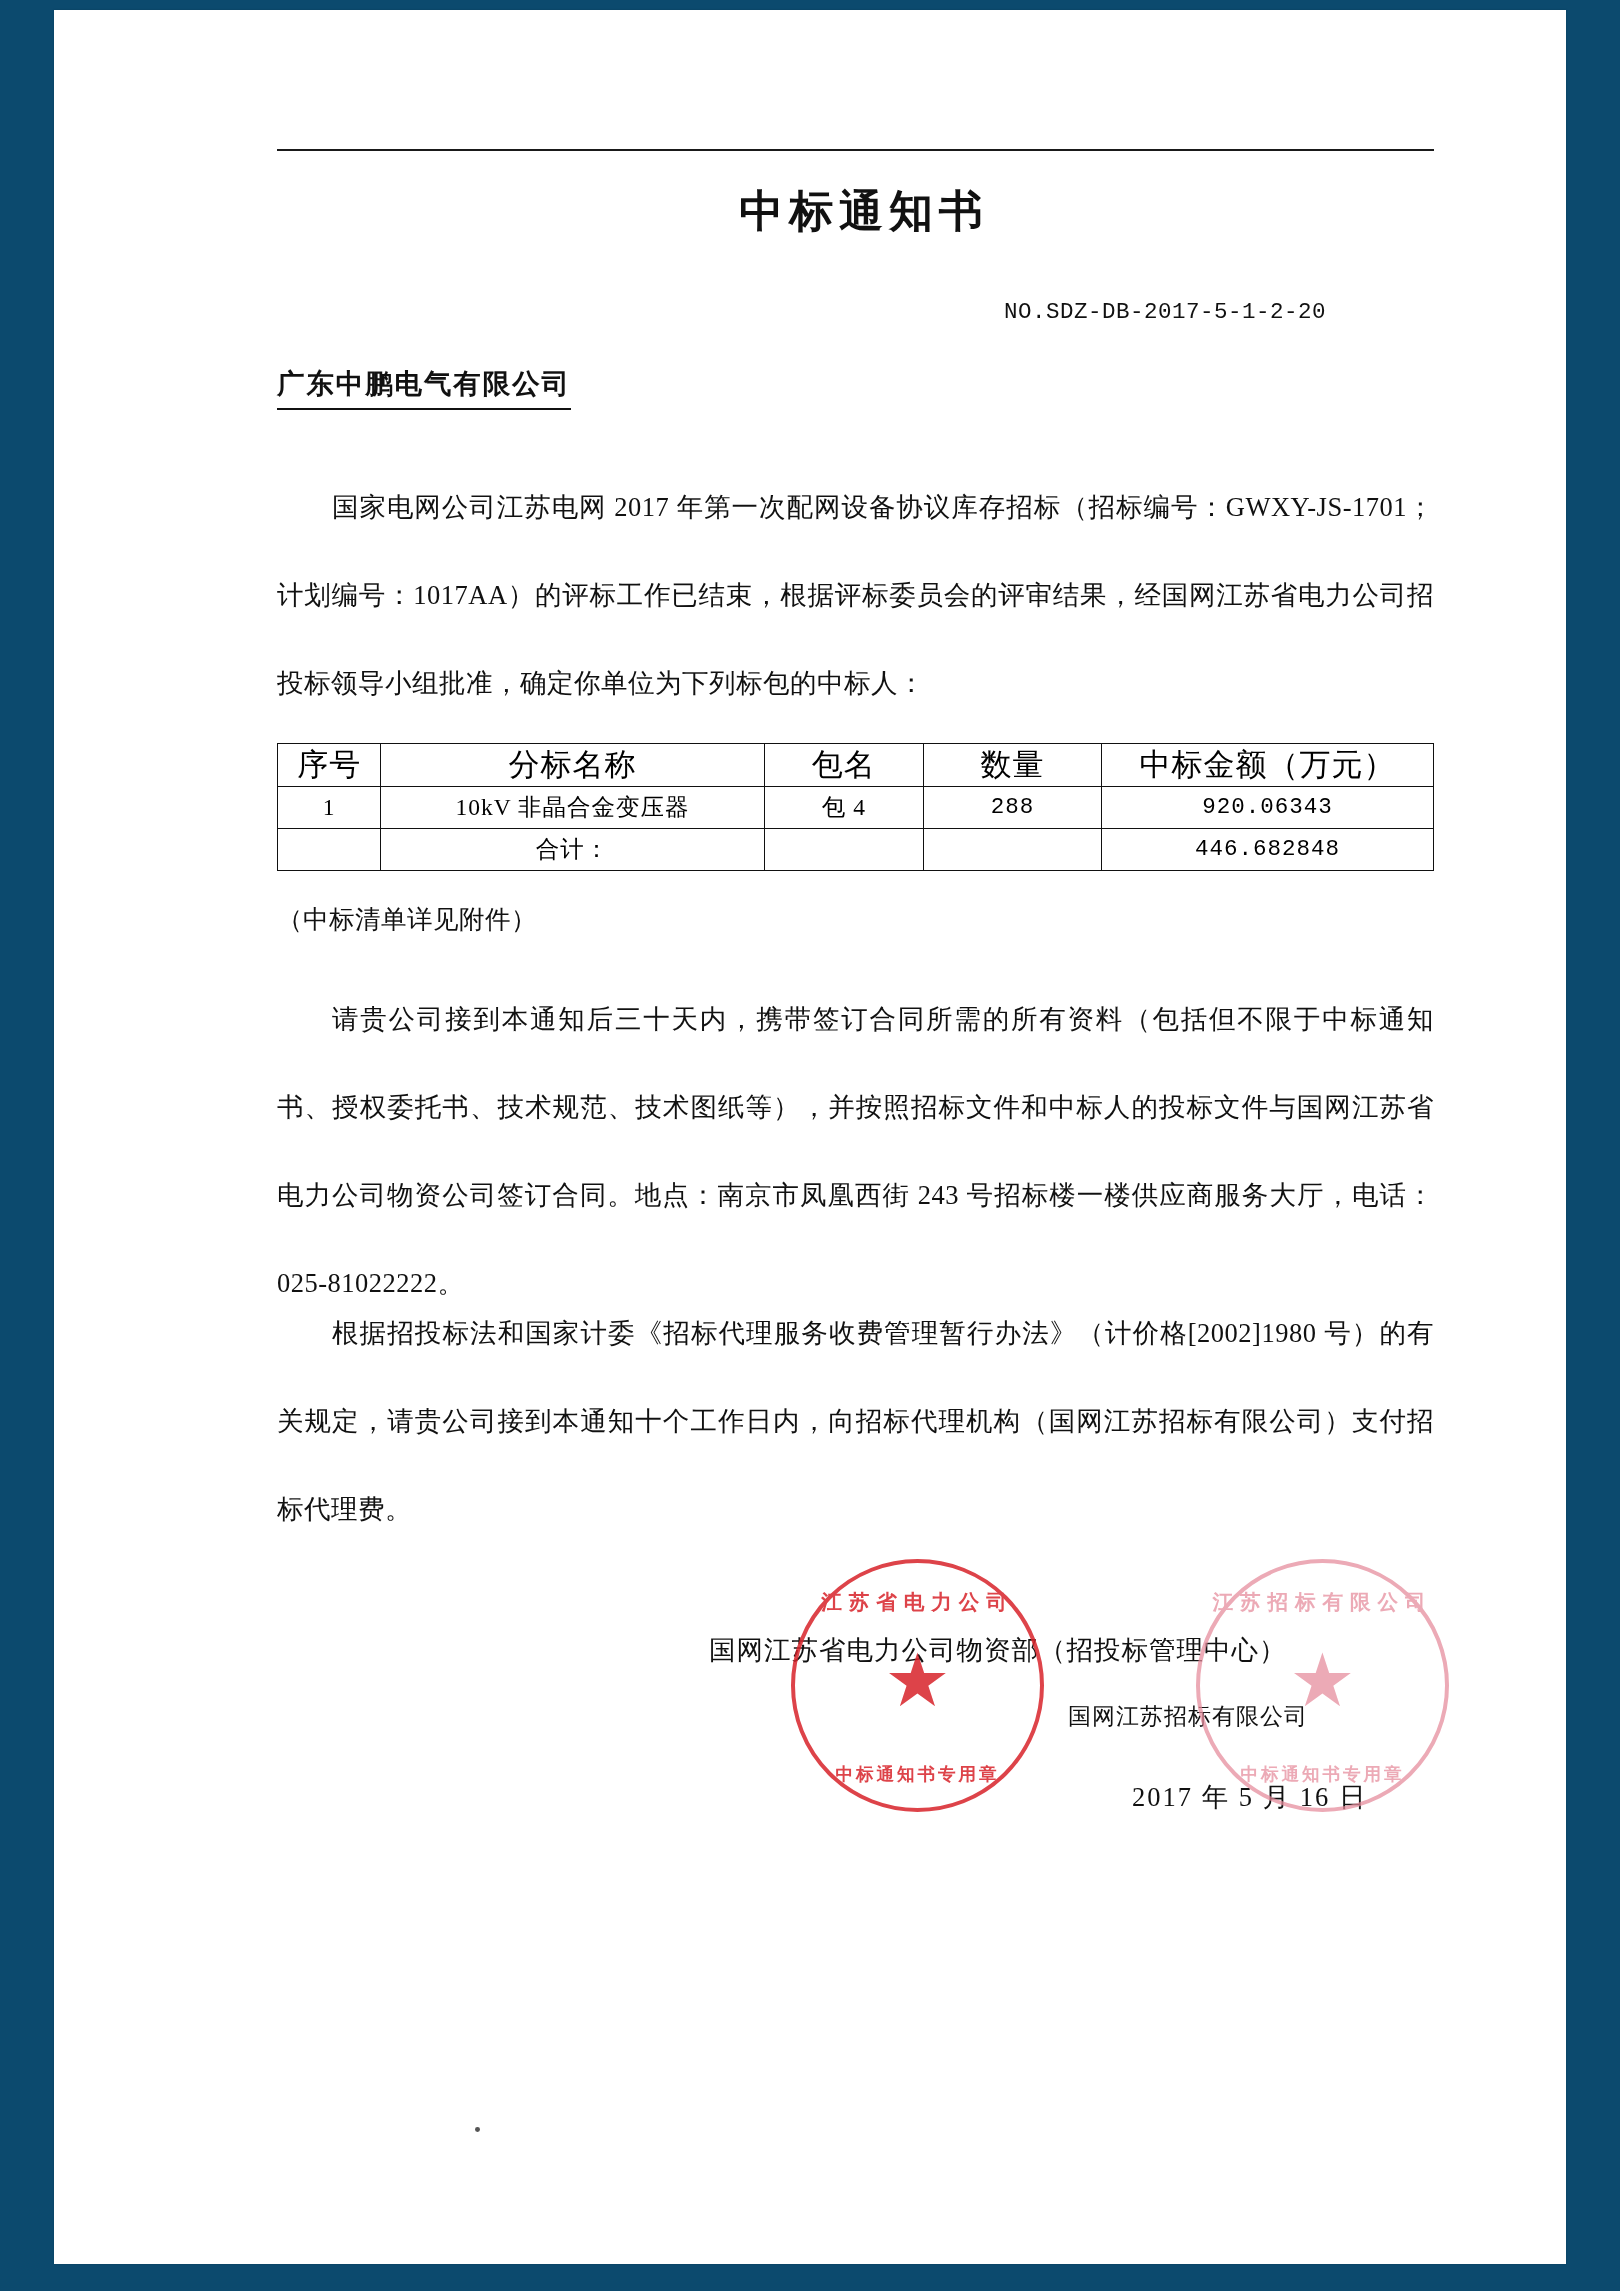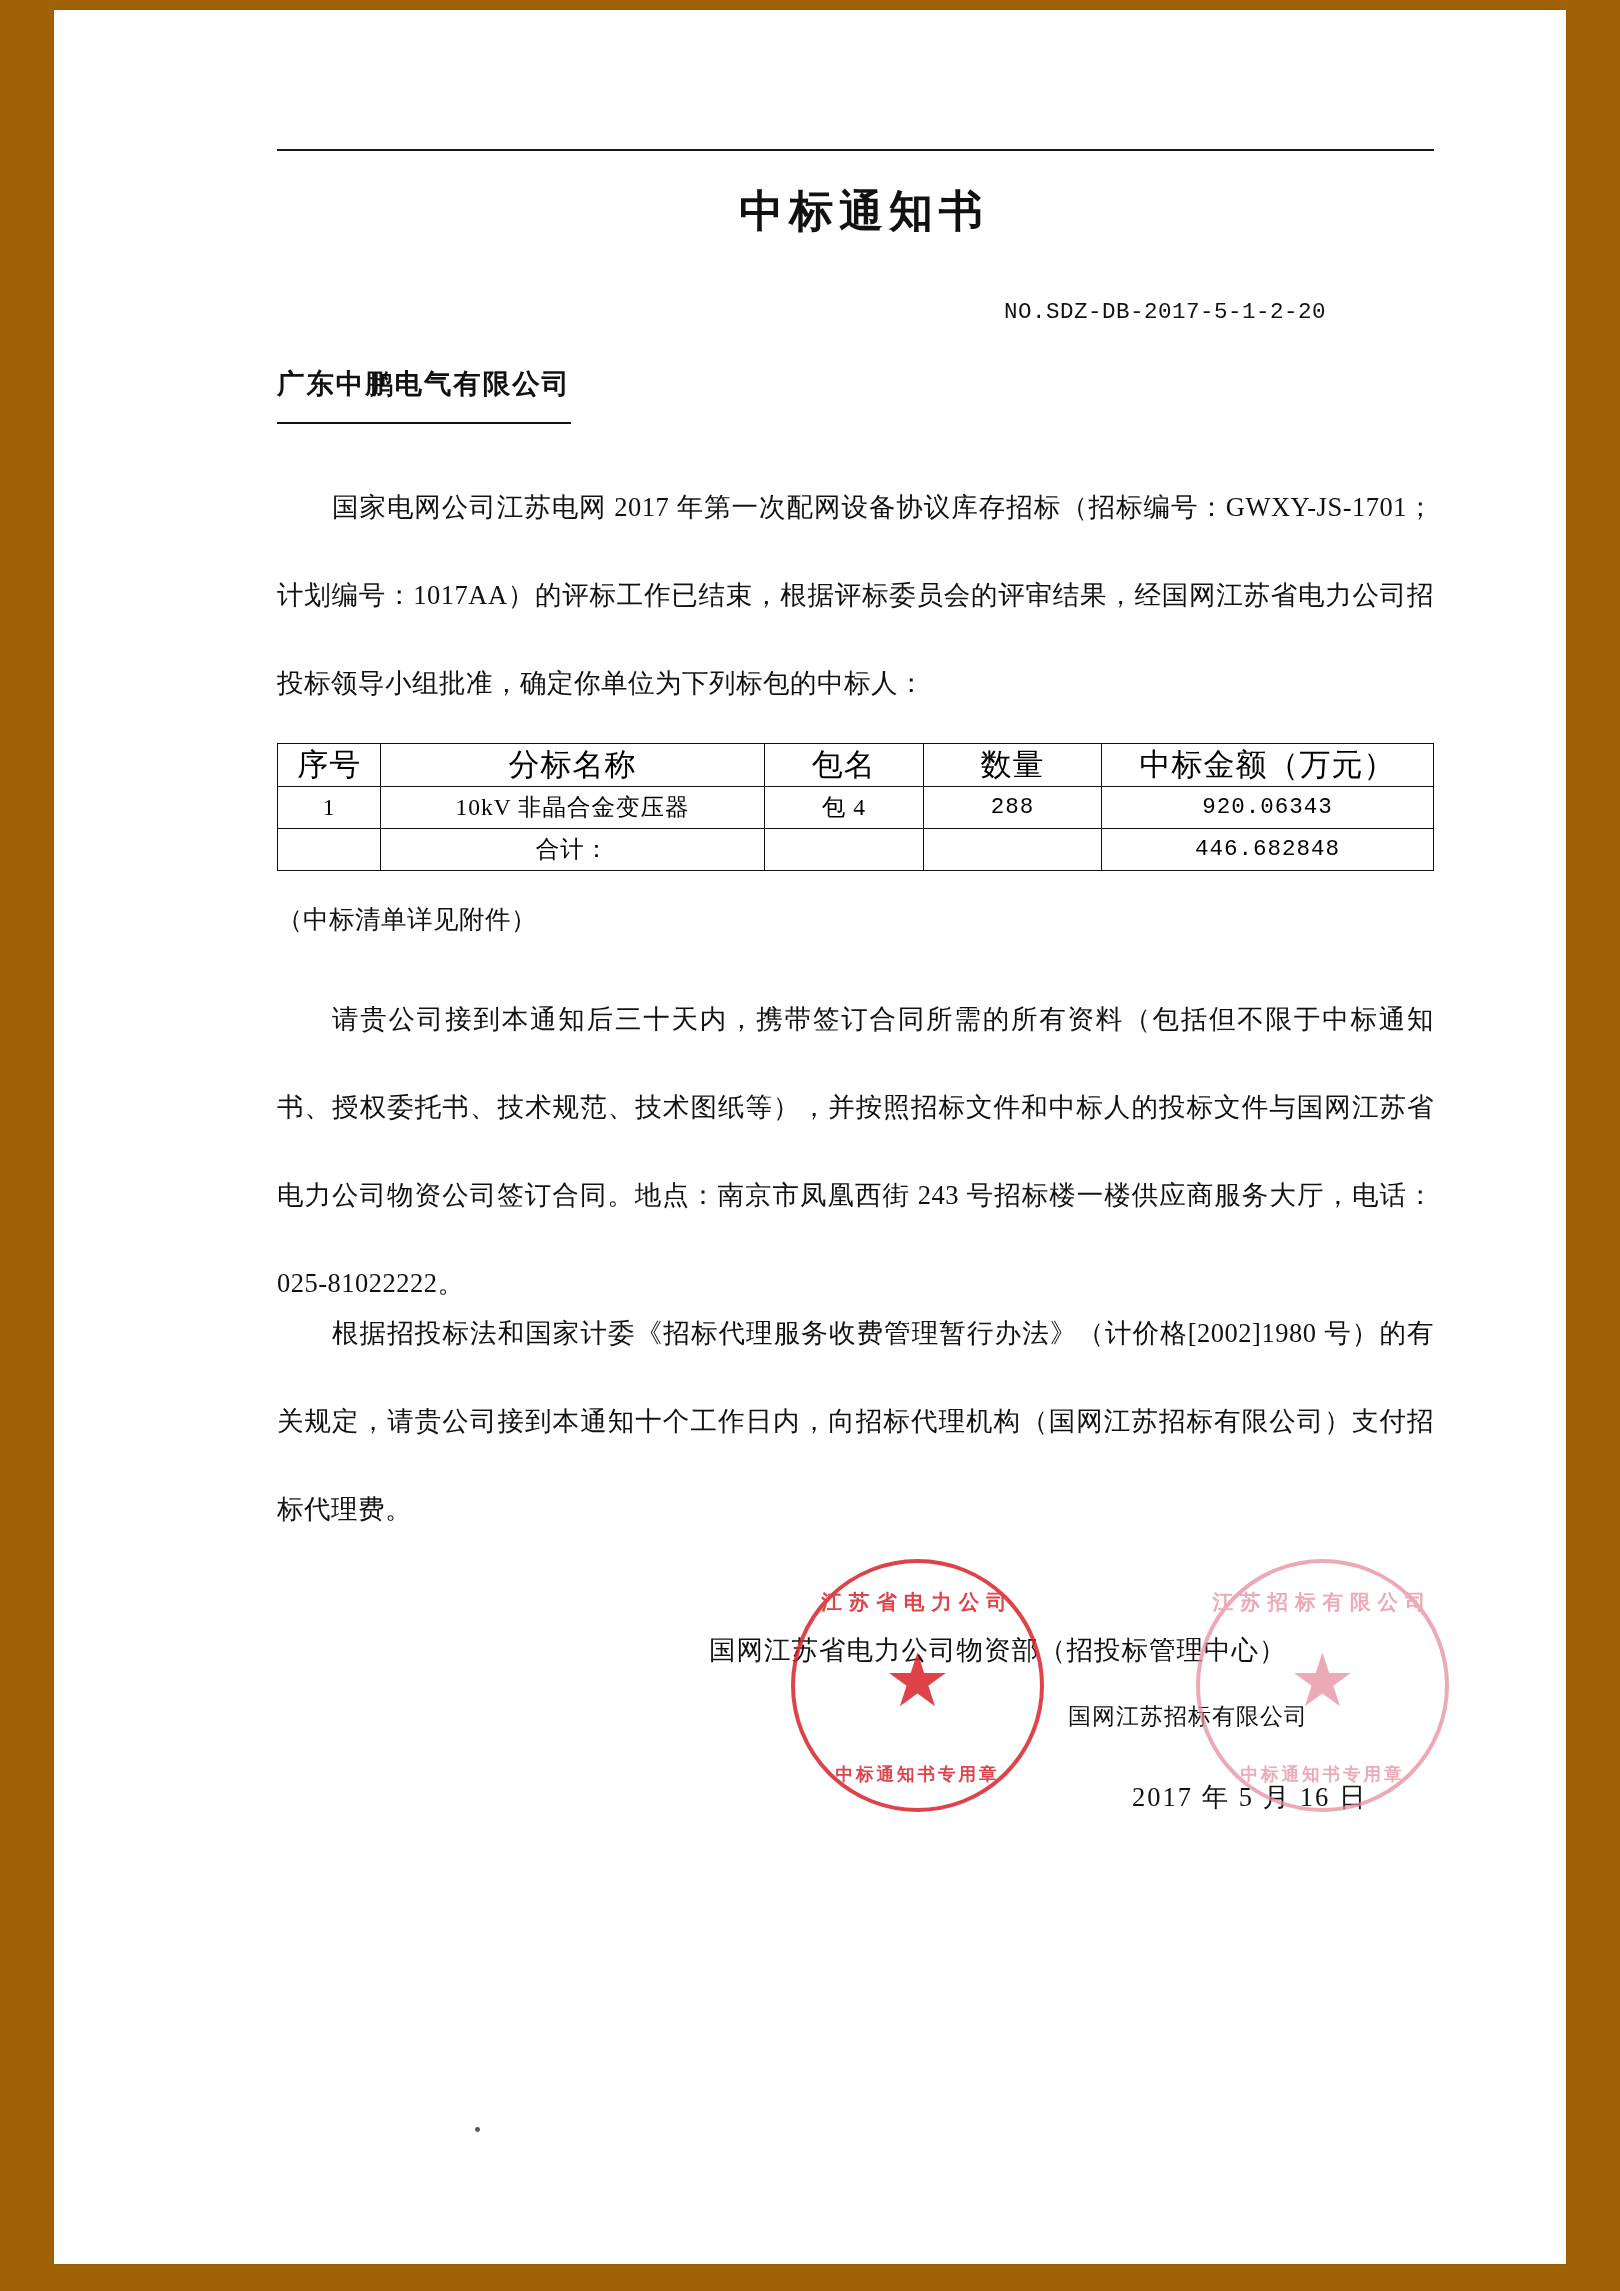--- a/index.html
+++ b/index.html
@@ -8,21 +8,21 @@
     background: #ffffff;
   }
   body {
     font-family: "Liberation Serif", "DejaVu Serif", serif;
     color: #000000;
   }
   #page {
     position: relative;
     width: 1620px;
     height: 2292px;
-    background: #a16207;
+    background: #0c4a6e;
     overflow: hidden;
   }
   .sheet {
     position: absolute;
     left: 54px;
     top: 9.8px;
     width: 1512px;
     height: 2254px;
     background: #ffffff;
     box-shadow: 0 0 2px rgba(0,0,0,0.15);
@@ -59,21 +59,21 @@
   .recipient {
     position: absolute;
     left: 223px;
     top: 356px;
     font-family: "DejaVu Sans", "Liberation Sans", sans-serif;
     font-size: 27.4px;
     font-weight: bold;
     letter-spacing: 2px;
     color: #111;
     border-bottom: 2px solid #111;
-    padding-bottom: 20px;
+    padding-bottom: 6px;
   }
   .body-block {
     position: absolute;
     left: 223px;
     width: 1157px;
     font-size: 26.5px;
     line-height: 88px;
     text-align: justify;
     letter-spacing: 0.5px;
     color: #111;

